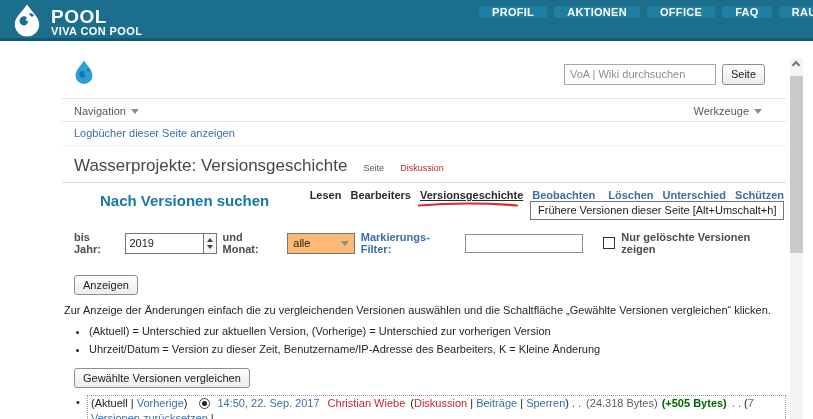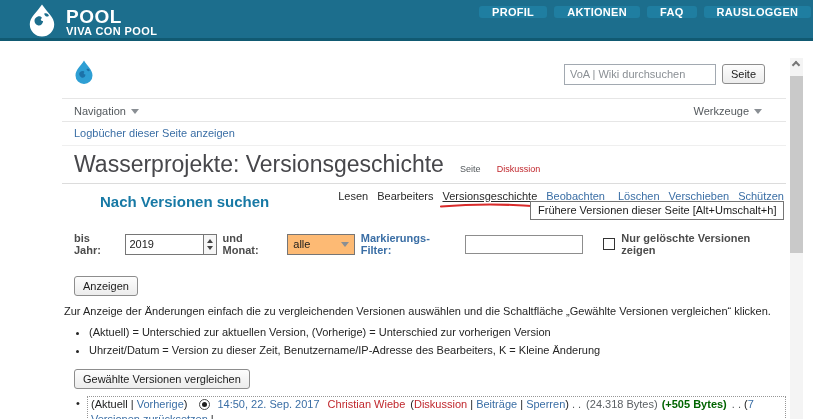--- a/index.html
+++ b/index.html
@@ -1,52 +1,52 @@
 <!DOCTYPE html>
 <html lang="de"><head>
 <meta charset="utf-8">
 <style>
   html,body{margin:0;padding:0;background:#fff;}
   *{box-sizing:border-box;font-family:"Liberation Sans",sans-serif;}
   .screen{position:relative;width:813px;height:419px;overflow:hidden;background:#fff;}
 
   
   .top{position:absolute;left:0;top:0;width:813px;height:41px;background:#1c6e8d;border-bottom:3px solid #115a72;overflow:hidden;}
-  .brand{position:absolute;left:25px;top:3px;display:flex;align-items:center;gap:7px;cursor:pointer;}
+  .brand{position:absolute;left:10px;top:3px;display:flex;align-items:center;gap:7px;cursor:pointer;}
   .brand-title{color:#fff;font-size:19px;font-weight:bold;letter-spacing:.5px;line-height:17px;}
   .brand-sub{color:#fff;font-size:11px;font-weight:bold;letter-spacing:.4px;line-height:12px;}
   .top-nav{position:absolute;left:479px;top:6px;display:flex;gap:7px;width:500px;}
   .top-nav button{background:#1f7ea1;border:0;border-radius:3px;color:#fff;font-size:11px;font-weight:bold;letter-spacing:.3px;padding:0 13px;cursor:pointer;white-space:nowrap;}
 
   
   .wiki{position:absolute;left:62px;right:27px;top:44px;font-size:11px;color:#202122;}
   .row-b{border-bottom:1px solid #e6e6e6;}
   .search-row{display:flex;justify-content:space-between;align-items:center;padding:16px 0 10px 12px;}
-  .search-group{display:flex;align-items:center;margin-right:21px;gap:6px;}
+  .search-group{display:flex;margin-right:21px;gap:6px;}
   .search-group input{width:152px;height:21px;border:1px solid #a2a9b1;font-size:11px;padding:0 5px;color:#222;}
   .search-group input::placeholder{color:#8a8f94;}
   .btn{background:linear-gradient(#fdfdfd,#ececec);border:1px solid #8d8d8d;border-radius:3px;font-size:11px;color:#1b1b1b;padding:3px 8px;cursor:pointer;}
   .menu-row{display:flex;justify-content:space-between;align-items:flex-start;padding:6px 0 4px 12px;color:#54595d;}
   .menu{display:flex;align-items:center;gap:5px;cursor:pointer;}
   .menu-right{margin-right:24px;}
   .caret{width:0;height:0;border-left:4px solid transparent;border-right:4px solid transparent;border-top:5px solid #8a8f94;display:inline-block;}
   .log-row{padding:5px 0 6px 12px;border-bottom:1px solid #efefef;}
   a.bl{color:#3a6ea5;text-decoration:none;cursor:pointer;}
   a.rl{color:#c0272d;text-decoration:none;cursor:pointer;}
   .title-row{margin:5px 0 0 12px;font-weight:normal;}
-  .page-title{font-size:23px;color:#47474b;}
+  .page-title{font-size:17px;color:#47474b;}
   .ns{font-size:9px;margin-left:10px;cursor:pointer;}
   .ns-page{color:#54595d;}
   .ns-talk{color:#c0272d;}
   .title-hr{border:0;border-top:1px solid #dcdcdc;margin:5px 0 0 0;}
 
   
   .band{position:relative;height:36px;}
   .tabs{position:absolute;right:2px;top:6px;display:flex;gap:9px;align-items:flex-start;font-size:11px;white-space:nowrap;}
-  .tab{text-decoration:none;cursor:pointer;}
+  .tab{text-decoration:none;cursor:pointer;font-weight:bold;}
   .tab.dark{color:#2a2a2a;}
   .tab.blue{color:#3a6ea5;}
   .tab.active{text-decoration:underline;}
   .gap-before{margin-left:4px;}
   .tabwrap{position:relative;display:inline-block;}
   .red-underline{position:absolute;left:-3px;bottom:-7px;}
   .sec-heading{position:absolute;left:38px;top:9px;font-size:15px;font-weight:bold;color:#1779a5;margin:0;}
 
   
   .filters{display:flex;align-items:center;gap:6px;margin:12px 0 0 12px;font-weight:bold;color:#4c4c4c;}
@@ -103,20 +103,21 @@
         </svg>
       </span>
       <div>
         <div class="brand-title">POOL</div>
         <div class="brand-sub">VIVA CON POOL</div>
       </div>
     </div>
     <nav class="top-nav">
       <button>PROFIL</button>
       <button>AKTIONEN</button>
+      <button>OFFICE</button>
       <button>FAQ</button>
       <button>RAUSLOGGEN</button>
     </nav>
   </header>
 
   <div class="wiki">
 
     <div class="search-row row-b">
       <span>
         <svg width="20" height="26" viewBox="0 0 20 26">
@@ -159,21 +160,21 @@
         <a class="tab dark">Lesen</a>
         <a class="tab dark">Bearbeiters</a>
         <span class="tabwrap">
           <a class="tab dark active">Versionsgeschichte</a>
           <svg class="red-underline" width="102" height="7" viewBox="0 0 102 7">
             <path d="M2 4.5 Q51 0.5 100 4.5" stroke="#d92b2b" stroke-width="2.2" fill="none" stroke-linecap="round"></path>
           </svg>
         </span>
         <a class="tab blue">Beobachten</a>
         <a class="tab blue gap-before">Löschen</a>
-        <a class="tab blue">Verschieben</a>
+        <a class="tab blue">Unterschied</a>
         <a class="tab blue">Schützen</a>
       </div>
     </div>
 
     <div class="filters">
       <span>bis Jahr:</span>
       <span class="num-wrap">
         <input type="text" value="2019" style="">
         <span class="spinner">
           <i class="tri-up"></i>

